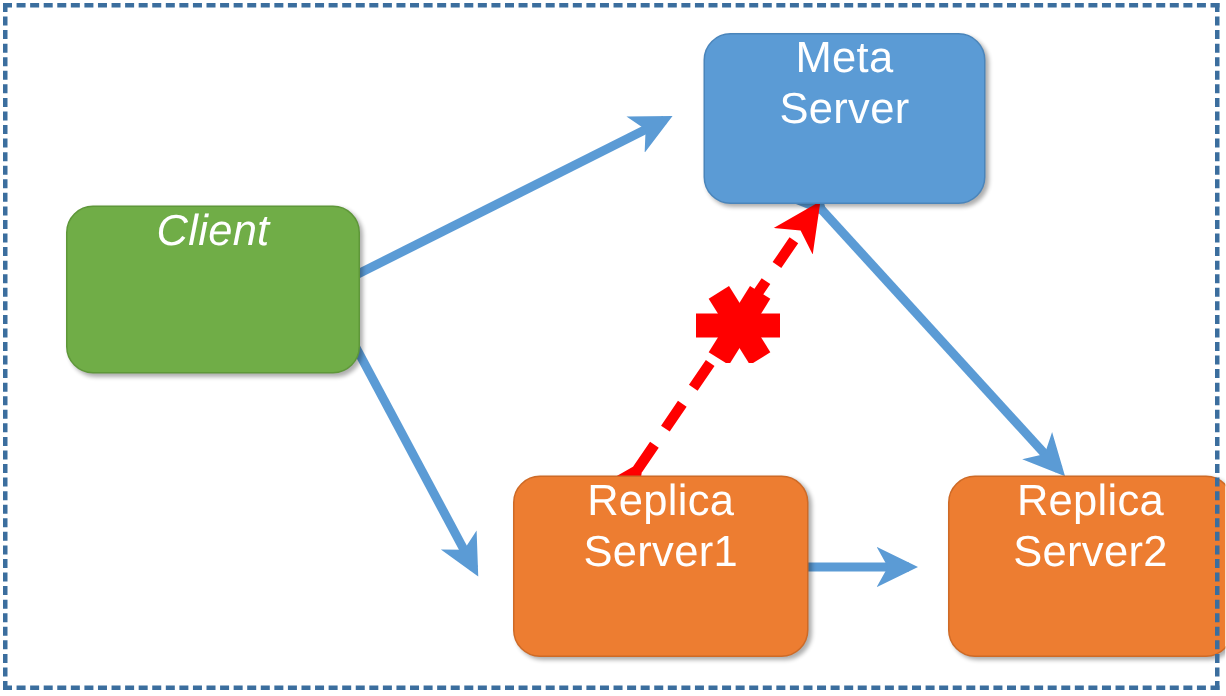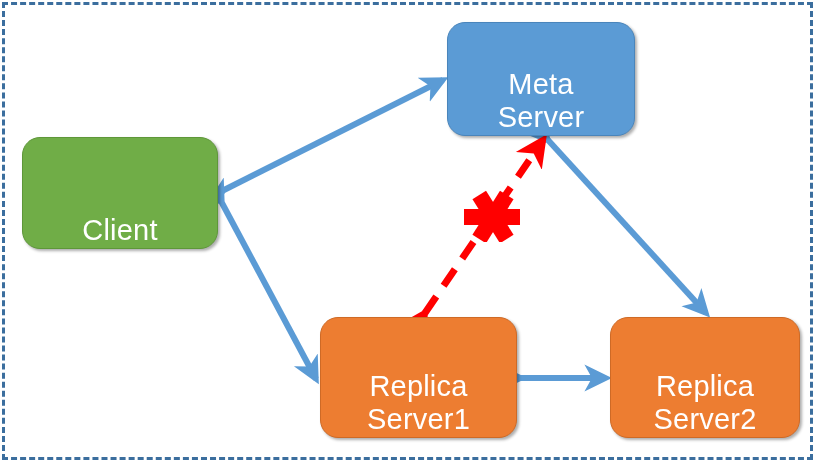--- a/index.html
+++ b/index.html
@@ -31,39 +31,41 @@
     position: absolute;
     left: 0;
     top: 0;
     width: 817px;
     height: 464px;
   }
   .node {
     position: absolute;
     box-sizing: border-box;
     display: flex;
-    align-items: flex-end;
+    align-items: flex-start;
     justify-content: center;
     text-align: center;
     color: #ffffff;
     font-size: 29px;
     line-height: 1.16;
     border-radius: 18px;
     letter-spacing: 0.2px;
     box-shadow: 2px 2px 3px rgba(0,0,0,0.32);
+    margin-left: 22px;
   }
   .node .node-label {
     display: block;
     white-space: pre-line;
     padding: 0 6px;
   }
   #node-client {
     left: 22px;  top: 137px;  width: 196px; height: 112px;
     background: #70AD47;
     border: 1.5px solid #5E9739;
+    font-style: italic;
   }
   #node-meta {
     left: 447px; top: 22px;  width: 188px; height: 114px;
     background: #5B9BD5;
     border: 1.5px solid #4A85BB;
   }
   #node-replica1 {
     left: 320px; top: 317px; width: 197px; height: 121px;
     background: #ED7D31;
     border: 1.5px solid #CE6A26;

